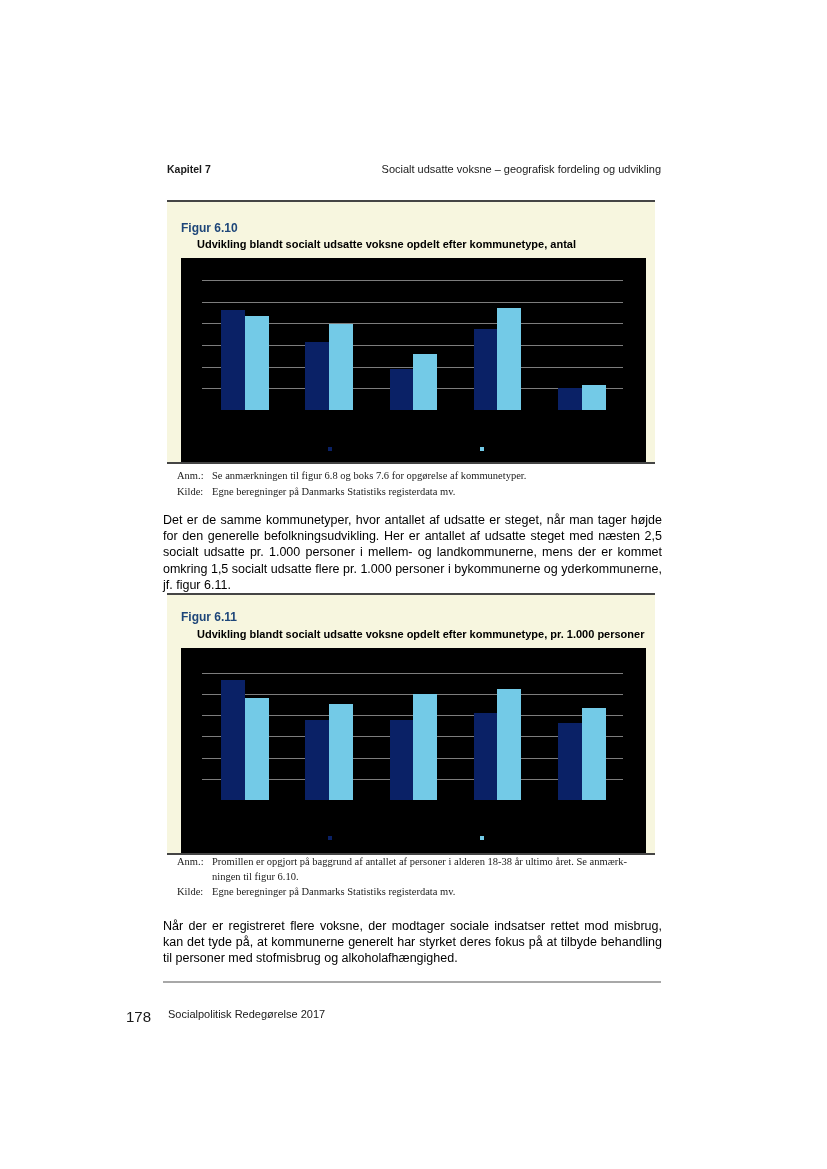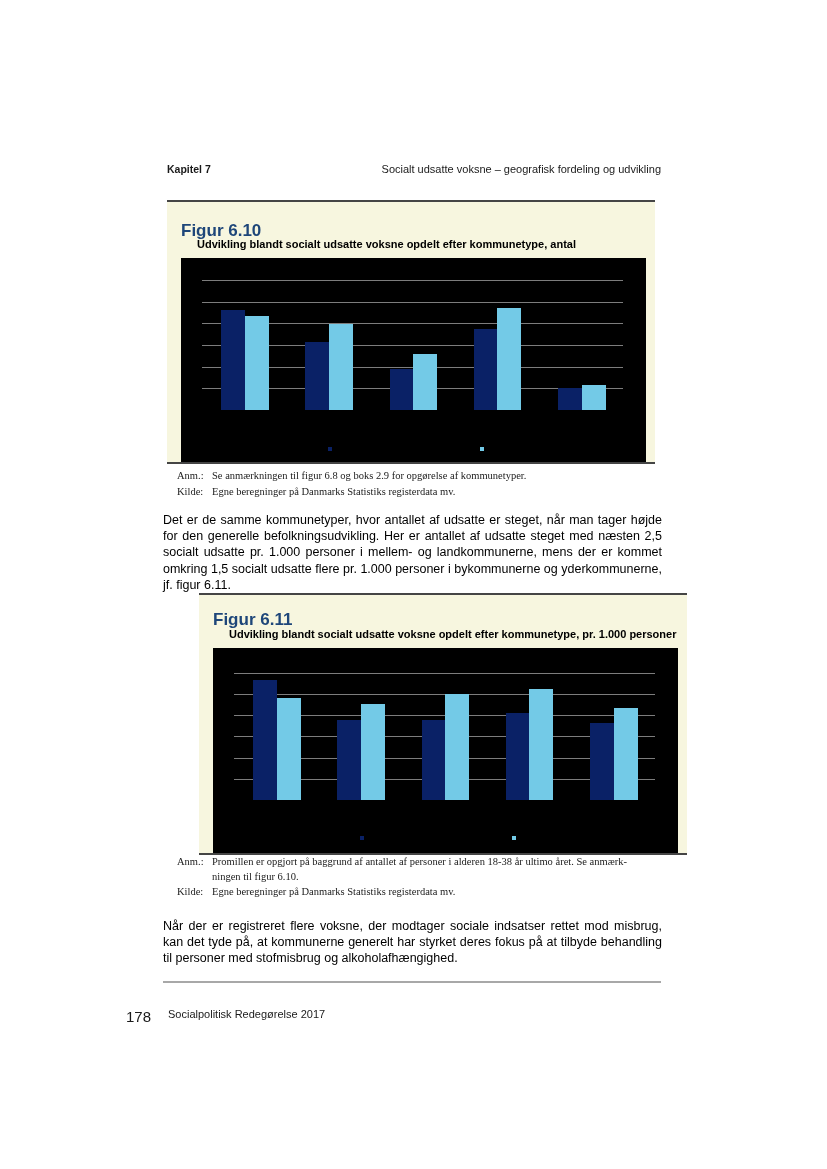--- a/index.html
+++ b/index.html
@@ -5,22 +5,22 @@
   html,body{margin:0;padding:0;background:#ffffff;}
   .page{position:relative;width:827px;height:1169px;background:#ffffff;overflow:hidden;
         font-family:"Liberation Sans",sans-serif;color:#111;}
   .abs{position:absolute;}
   
   .hdr-left{left:167px;top:163px;font-size:10.5px;font-weight:bold;color:#1a1a1a;}
   .hdr-right{left:163px;top:163px;width:498px;text-align:right;font-size:11px;color:#1a1a1a;}
   
   .figbox{left:167px;width:488px;background:#f7f6df;border-top:2px solid #454545;border-bottom:2px solid #454545;}
   .figbox1{top:200px;height:260px;}
-  .figbox2{top:593px;height:258px;margin-left:32px;}
-  .fig-label{left:14px;font-size:17px;font-weight:bold;color:#1e4679;}
+  .figbox2{top:593px;height:258px;}
+  .fig-label{left:14px;font-size:12px;font-weight:bold;color:#1e4679;}
   .fig-sub{left:14px;font-size:11px;font-weight:bold;color:#000;padding-left:16px;}
   
   .plot{left:14px;width:465px;background:#000;overflow:hidden;}
   .plot1{top:56px;height:204px;}
   .plot2{top:53px;height:205px;}
   
   .note-row{left:177px;font-family:"Liberation Serif",serif;font-size:10.5px;color:#1a1a1a;white-space:nowrap;}
   .note-label{display:inline-block;width:35px;}
   .note-cont{left:212px;font-family:"Liberation Serif",serif;font-size:10.5px;color:#1a1a1a;white-space:nowrap;}
   
@@ -59,21 +59,21 @@
         <div style="position: absolute; left: 64px; width: 24px; top: 58px; height: 94px; background: rgb(115, 202, 231);"></div>
         <div style="position: absolute; left: 148px; width: 24px; top: 66px; height: 86px; background: rgb(115, 202, 231);"></div>
         <div style="position: absolute; left: 232px; width: 24px; top: 96px; height: 56px; background: rgb(115, 202, 231);"></div>
         <div style="position: absolute; left: 316px; width: 24px; top: 50px; height: 102px; background: rgb(115, 202, 231);"></div>
         <div style="position: absolute; left: 401px; width: 24px; top: 127px; height: 25px; background: rgb(115, 202, 231);"></div>
         <div style="position: absolute; left: 299px; top: 189px; width: 4px; height: 4px; background: rgb(115, 202, 231);"></div>
       </div>
   </div>
 
   <div class="abs note-row" style="top:470px;">
-    <span class="note-label">Anm.:</span><span>Se anmærkningen til figur 6.8 og boks 2.9 for opgørelse af kommunetyper.</span>
+    <span class="note-label">Anm.:</span><span>Se anmærkningen til figur 6.8 og boks 7.6 for opgørelse af kommunetyper.</span>
   </div>
   <div class="abs note-row" style="top:486px;">
     <span class="note-label">Kilde:</span><span>Egne beregninger på Danmarks Statistiks registerdata mv.</span>
   </div>
 
   <div class="abs para para1">Det er de samme kommunetyper, hvor antallet af udsatte er steget, når man tager højde for den generelle befolkningsudvikling. Her er antallet af udsatte steget med næsten 2,5 socialt udsatte pr. 1.000 personer i mellem- og landkommunerne, mens der er kommet omkring 1,5 socialt udsatte flere pr. 1.000 personer i bykommunerne og yderkommunerne, jf. figur 6.11.</div>
 
   <div class="abs figbox figbox2">
     <div class="abs fig-label" style="top:15px;">Figur 6.11</div>
     <div class="abs fig-sub" style="top:33px;">Udvikling blandt socialt udsatte voksne opdelt efter kommunetype, pr. 1.000 personer</div>

